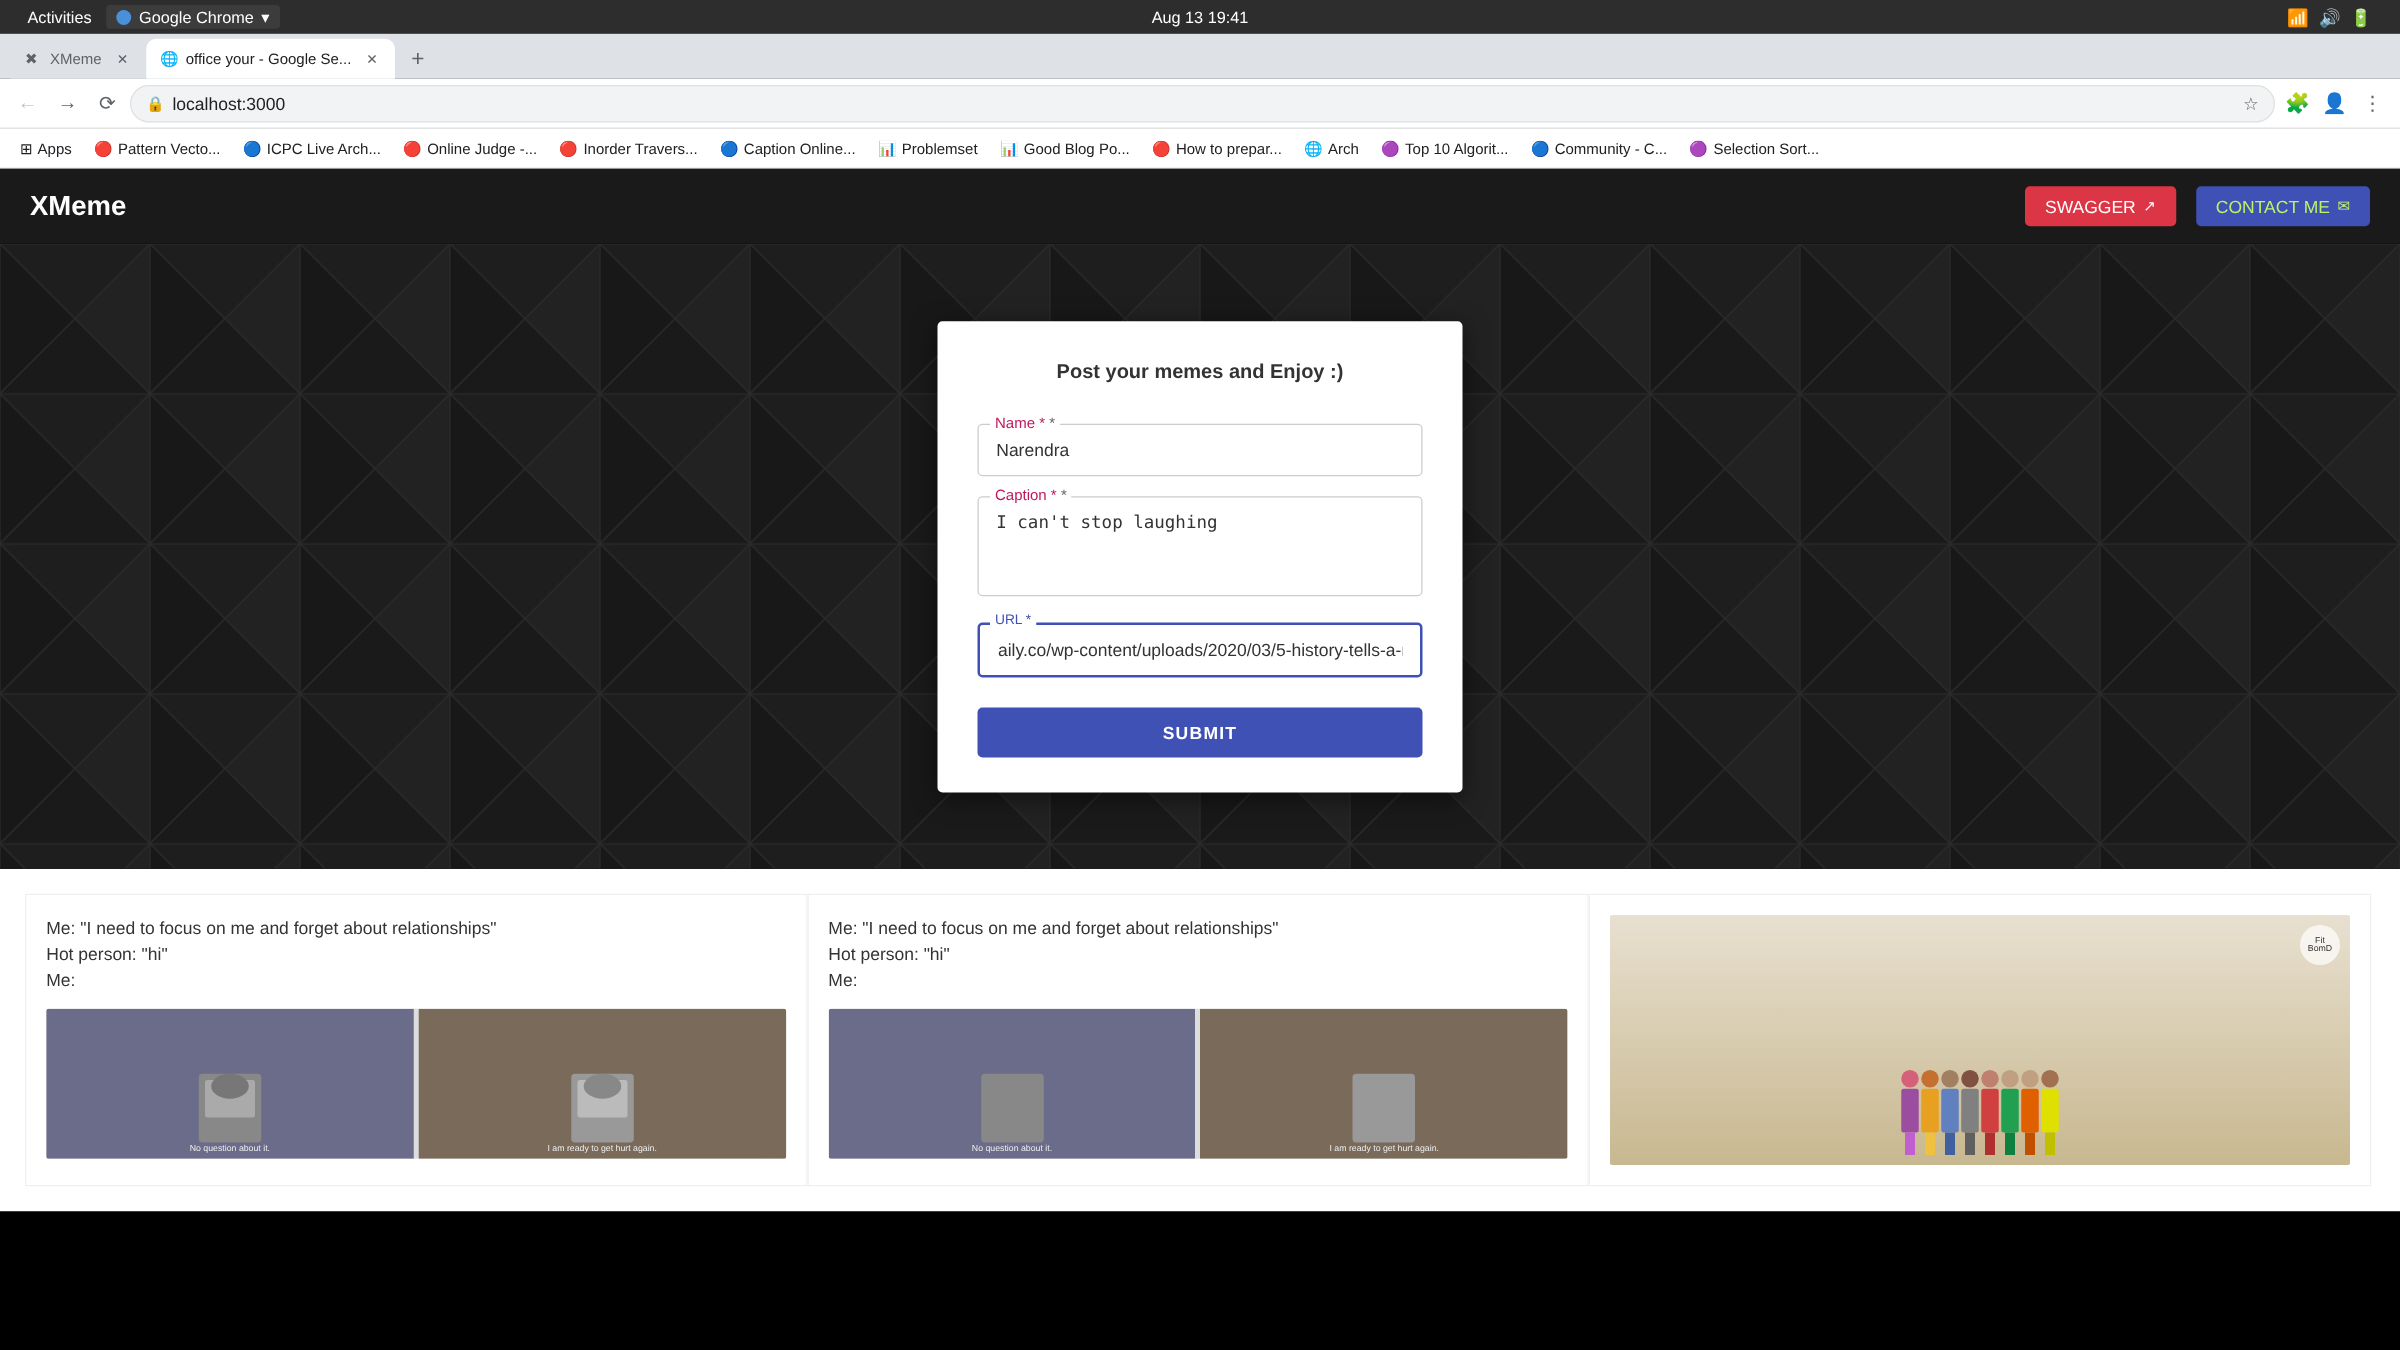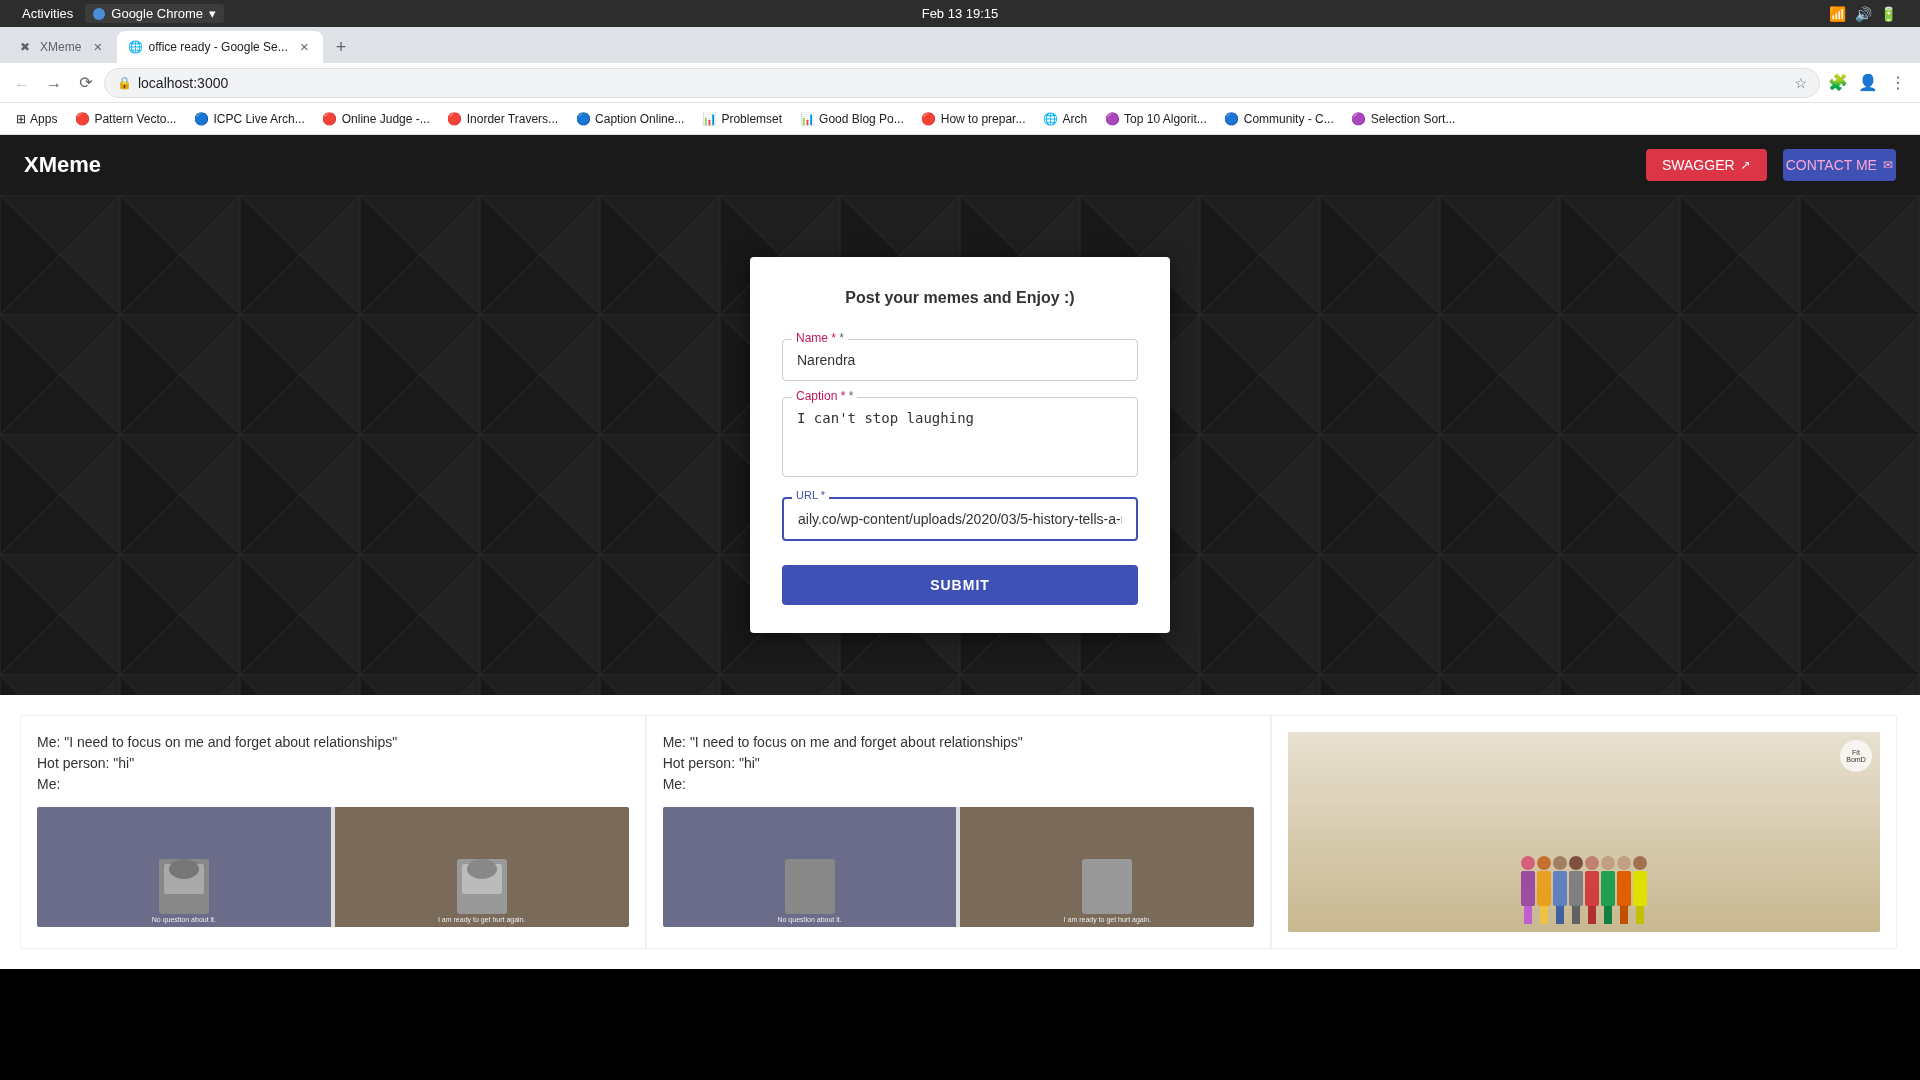--- a/index.html
+++ b/index.html
@@ -149,23 +149,23 @@
       border-radius: 4px;
       font-size: 14px;
       font-weight: 500;
       cursor: pointer;
       display: flex;
       align-items: center;
       gap: 6px;
     }
     .btn-contact {
       background: #3f51b5;
-      color: #f9a8d4;
+      color: #bef264;
       border: none;
-      padding: 8px 3px;
+      padding: 8px 16px;
       border-radius: 4px;
       font-size: 14px;
       font-weight: 500;
       cursor: pointer;
       display: flex;
       align-items: center;
       gap: 6px;
     }
 
     
@@ -337,37 +337,37 @@
 
 <div class="os-bar">
   <div class="os-bar-left">
     <span class="os-activities">Activities</span>
     <div class="os-chrome-tab">
       <div class="os-chrome-dot"></div>
       <span>Google Chrome</span>
       <span>▾</span>
     </div>
   </div>
-  <div class="os-bar-center">Feb 13  19:15</div>
+  <div class="os-bar-center">Aug 13  19:41</div>
   <div class="os-bar-right">
     <span class="status-icon">📶</span>
     <span class="status-icon">🔊</span>
     <span class="status-icon">🔋</span>
   </div>
 </div>
 
 <div class="browser-tabs">
   <div class="browser-tab inactive">
     <span class="tab-favicon">✖</span>
     <span>XMeme</span>
     <span class="tab-x">✕</span>
   </div>
   <div class="browser-tab active">
     <span class="tab-favicon">🌐</span>
-    <span>office ready - Google Se...</span>
+    <span>office your - Google Se...</span>
     <span class="tab-x">✕</span>
   </div>
   <div class="new-tab-btn">+</div>
 </div>
 
 <div class="browser-toolbar">
   <button class="toolbar-btn disabled">←</button>
   <button class="toolbar-btn">→</button>
   <button class="toolbar-btn">⟳</button>
   <div class="address-bar">

